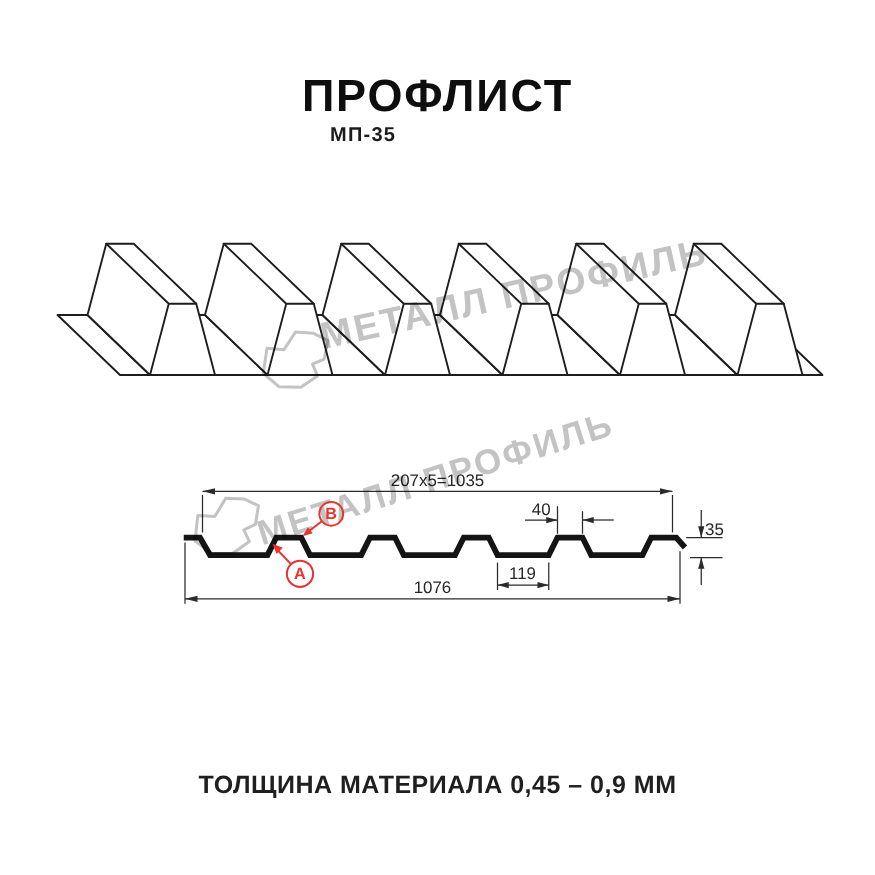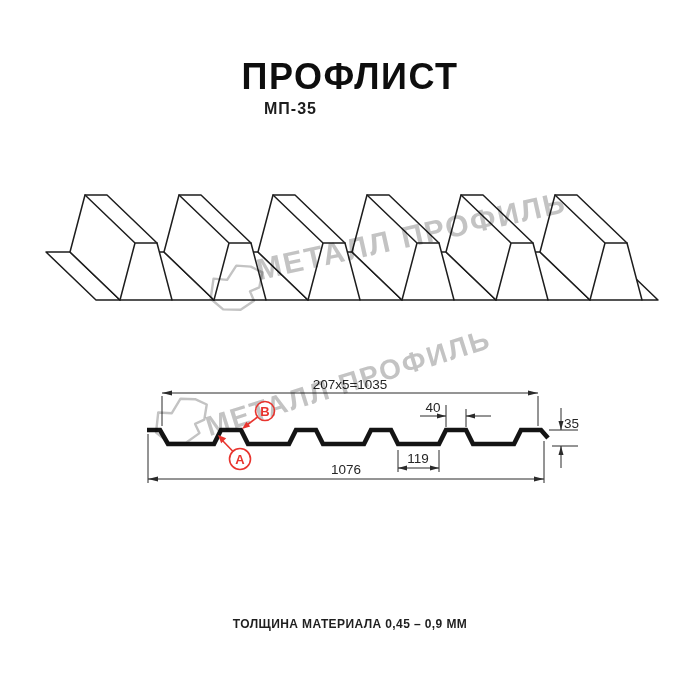--- a/index.html
+++ b/index.html
@@ -10,21 +10,21 @@
   .page-title{
     position:absolute;left:0;top:56px;width:700px;text-align:center;
     font-size:36px;font-weight:800;letter-spacing:1.5px;color:#0e0e0e;
   }
   .page-model{
     position:absolute;left:0;top:100px;width:581px;text-align:center;
     font-size:16px;font-weight:600;letter-spacing:1px;color:#1c1c1c;
   }
   .footer-text{
     position:absolute;left:0;top:617px;width:700px;text-align:center;
-    font-size:12px;font-weight:600;letter-spacing:0.4px;color:#1f1f1f;
+    font-size:20px;font-weight:600;letter-spacing:0.4px;color:#1f1f1f;
   }
   svg{position:absolute;left:0;top:0;}
   .wm{
     position:absolute;mix-blend-mode:multiply;color:#c3c3c3;
     font-weight:bold;white-space:nowrap;pointer-events:none;
   }
   .wm-text{display:block;}
   .wm1-text{
     left:261px;top:252px;font-size:30px;letter-spacing:2px;line-height:36px;
     transform:rotate(-12.5deg);transform-origin:0 100%;

